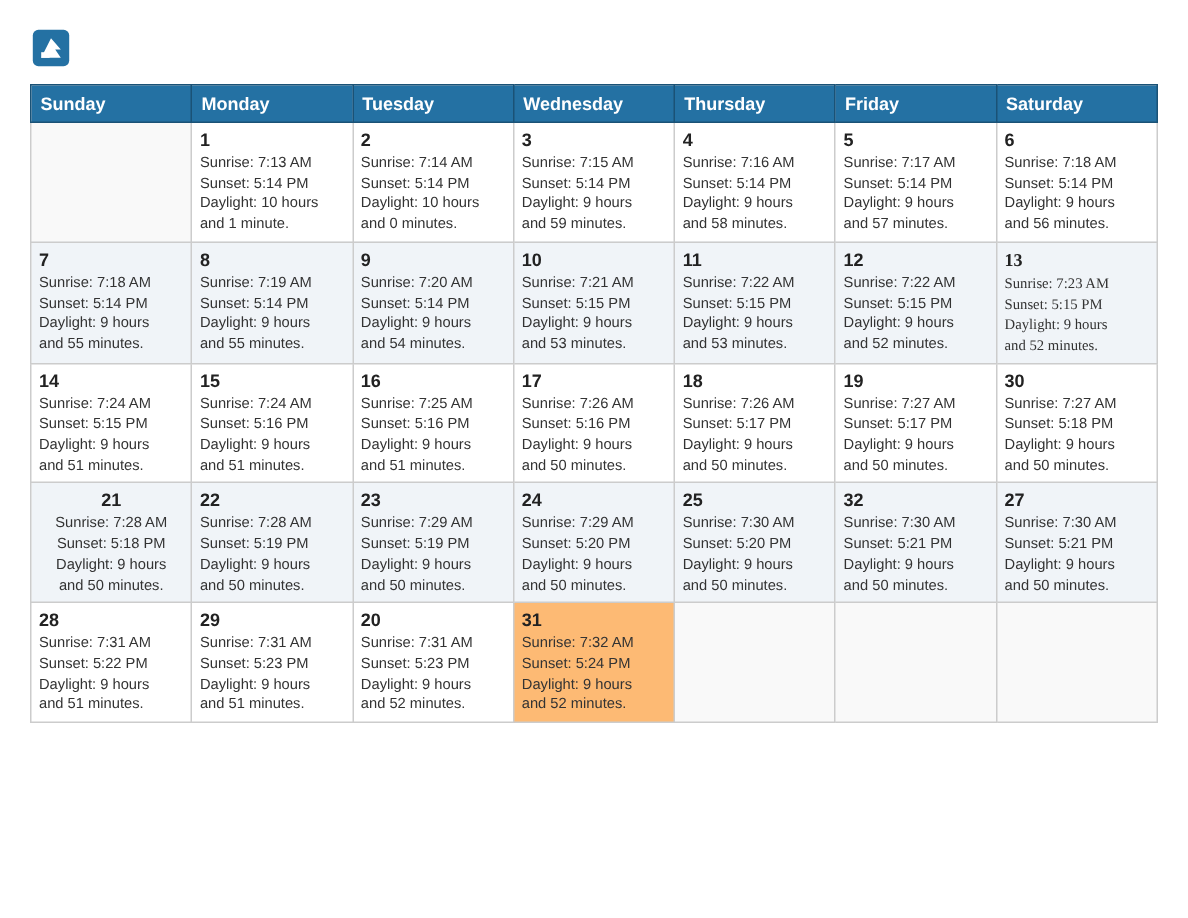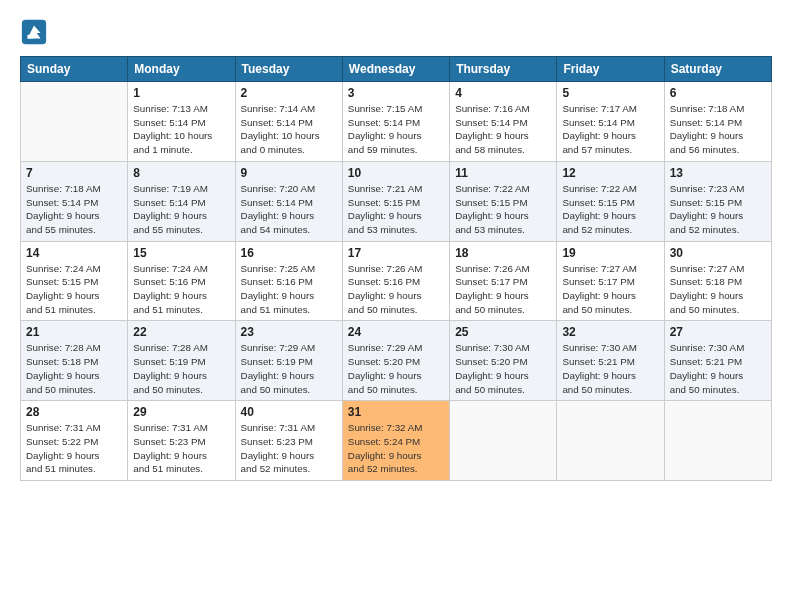--- a/index.html
+++ b/index.html
@@ -206,21 +206,21 @@
 Daylight: 9 hours
 and 53 minutes.</div>
           </td>
           <td style="background: rgb(240, 244, 248);">
             <span class="day-num">12</span>
             <div class="day-info" style="white-space: pre-line;">Sunrise: 7:22 AM
 Sunset: 5:15 PM
 Daylight: 9 hours
 and 52 minutes.</div>
           </td>
-          <td style="background: rgb(240, 244, 248);">
+          <td style="background: rgb(240, 244, 248); font-family: Liberation Serif, serif;">
             <span class="day-num">13</span>
             <div class="day-info" style="white-space: pre-line;">Sunrise: 7:23 AM
 Sunset: 5:15 PM
 Daylight: 9 hours
 and 52 minutes.</div>
           </td>
         </tr>
         <tr>
           <td style="background: rgb(255, 255, 255);">
             <span class="day-num">14</span>
@@ -266,21 +266,21 @@
           </td>
           <td style="background: rgb(255, 255, 255);">
             <span class="day-num">30</span>
             <div class="day-info" style="white-space: pre-line;">Sunrise: 7:27 AM
 Sunset: 5:18 PM
 Daylight: 9 hours
 and 50 minutes.</div>
           </td>
         </tr>
         <tr>
-          <td style="background: rgb(240, 244, 248);">
+          <td style="background: rgb(240, 244, 248); text-align: center;">
             <span class="day-num">21</span>
             <div class="day-info" style="white-space: pre-line;">Sunrise: 7:28 AM
 Sunset: 5:18 PM
 Daylight: 9 hours
 and 50 minutes.</div>
           </td>
           <td style="background: rgb(240, 244, 248);">
             <span class="day-num">22</span>
             <div class="day-info" style="white-space: pre-line;">Sunrise: 7:28 AM
 Sunset: 5:19 PM
@@ -332,21 +332,21 @@
 and 51 minutes.</div>
           </td>
           <td style="background: rgb(255, 255, 255);">
             <span class="day-num">29</span>
             <div class="day-info" style="white-space: pre-line;">Sunrise: 7:31 AM
 Sunset: 5:23 PM
 Daylight: 9 hours
 and 51 minutes.</div>
           </td>
           <td style="background: rgb(255, 255, 255);">
-            <span class="day-num">40</span>
+            <span class="day-num">20</span>
             <div class="day-info" style="white-space: pre-line;">Sunrise: 7:31 AM
 Sunset: 5:23 PM
 Daylight: 9 hours
 and 52 minutes.</div>
           </td>
           <td style="background: #fdba74;">
             <span class="day-num">31</span>
             <div class="day-info" style="white-space: pre-line;">Sunrise: 7:32 AM
 Sunset: 5:24 PM
 Daylight: 9 hours

